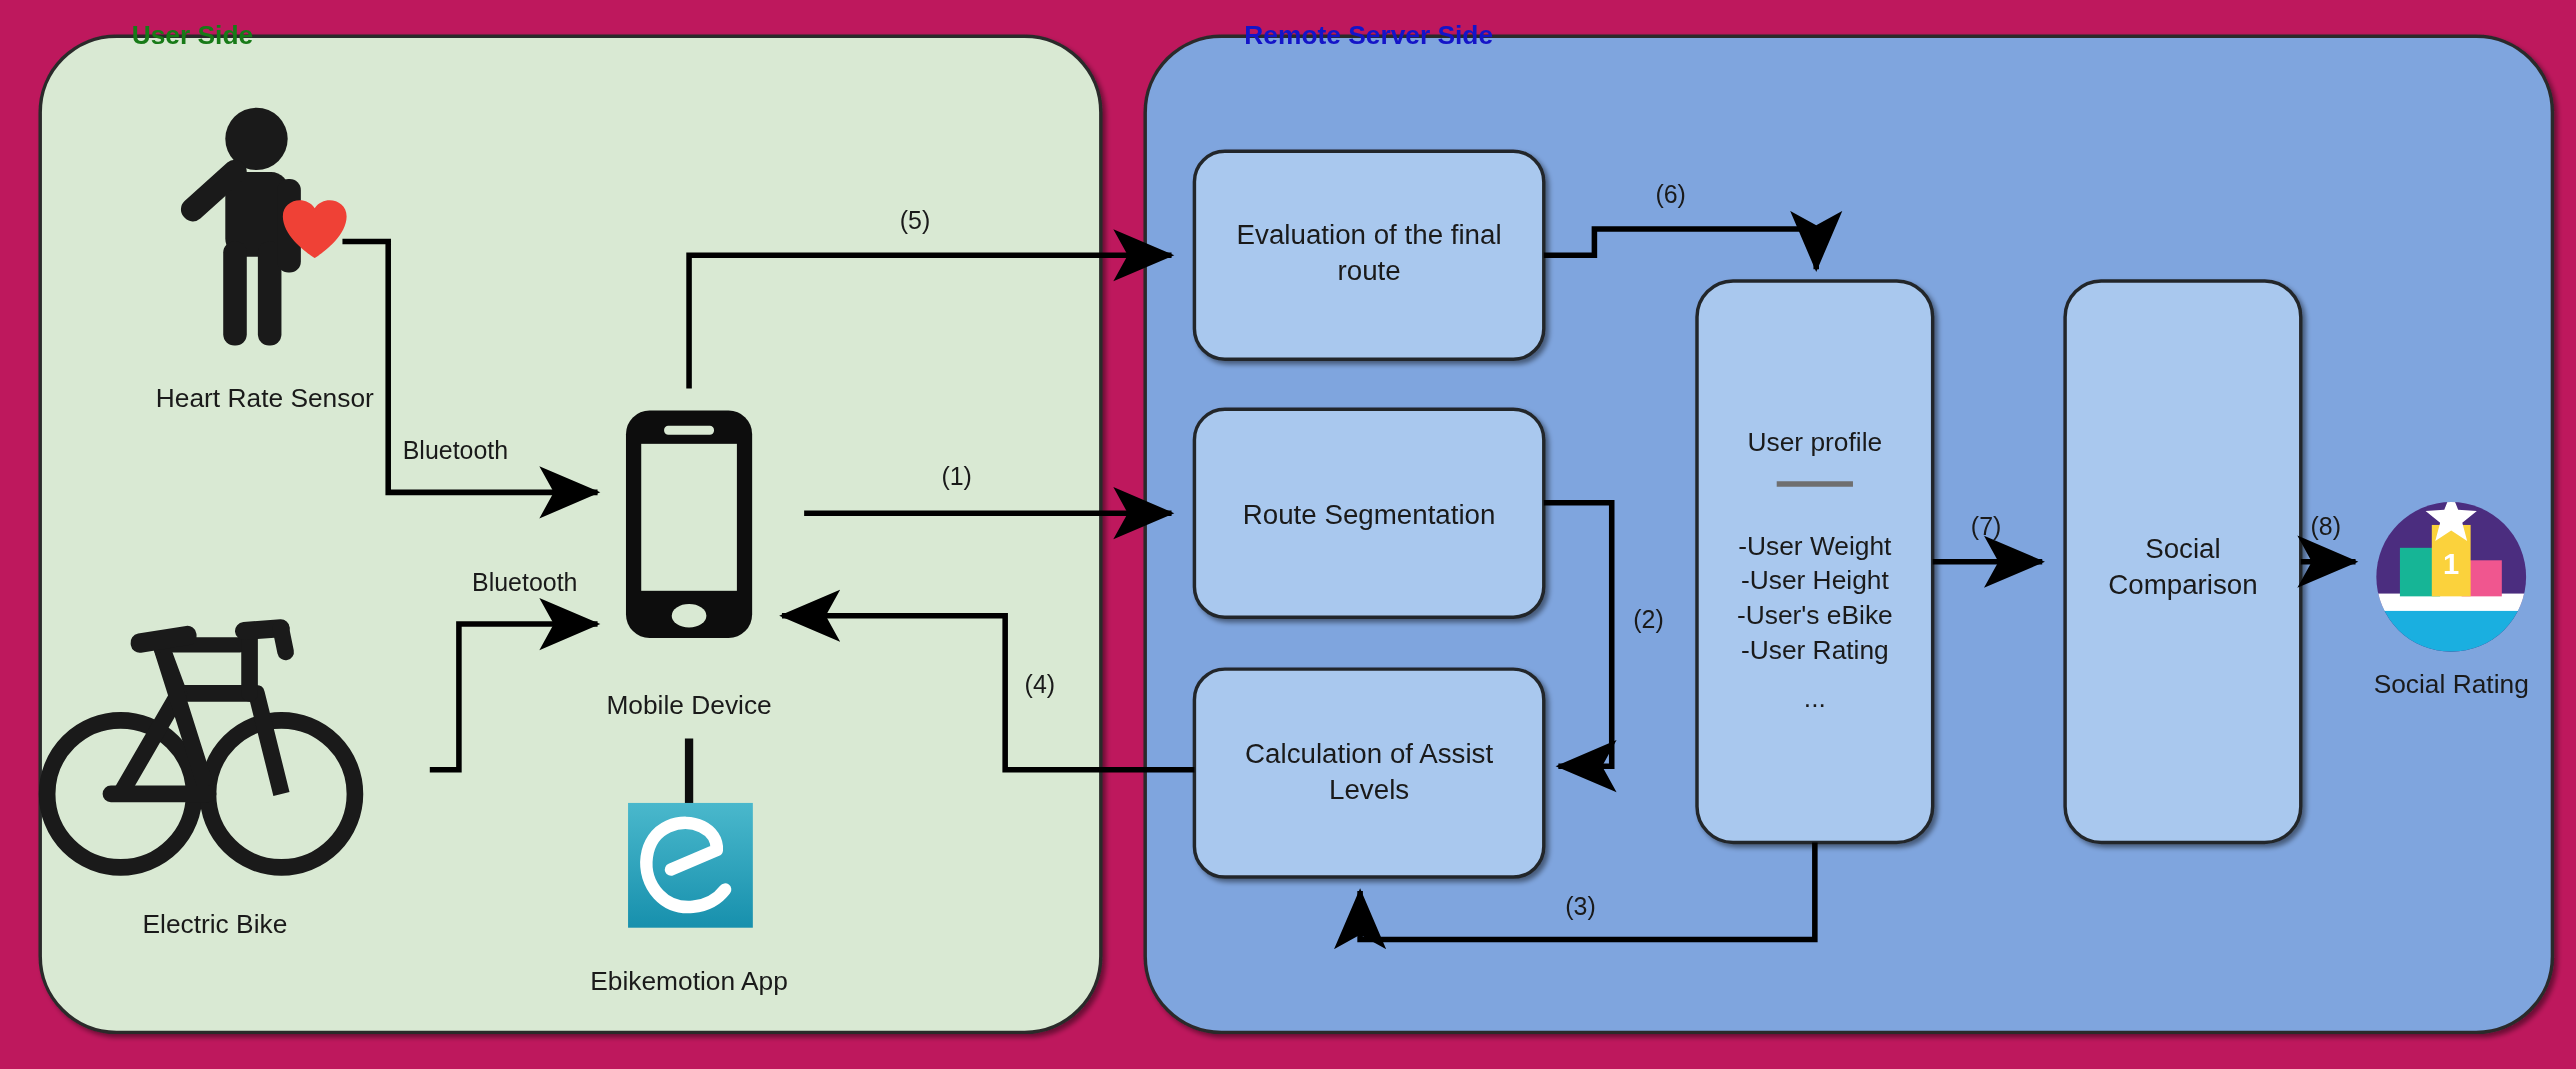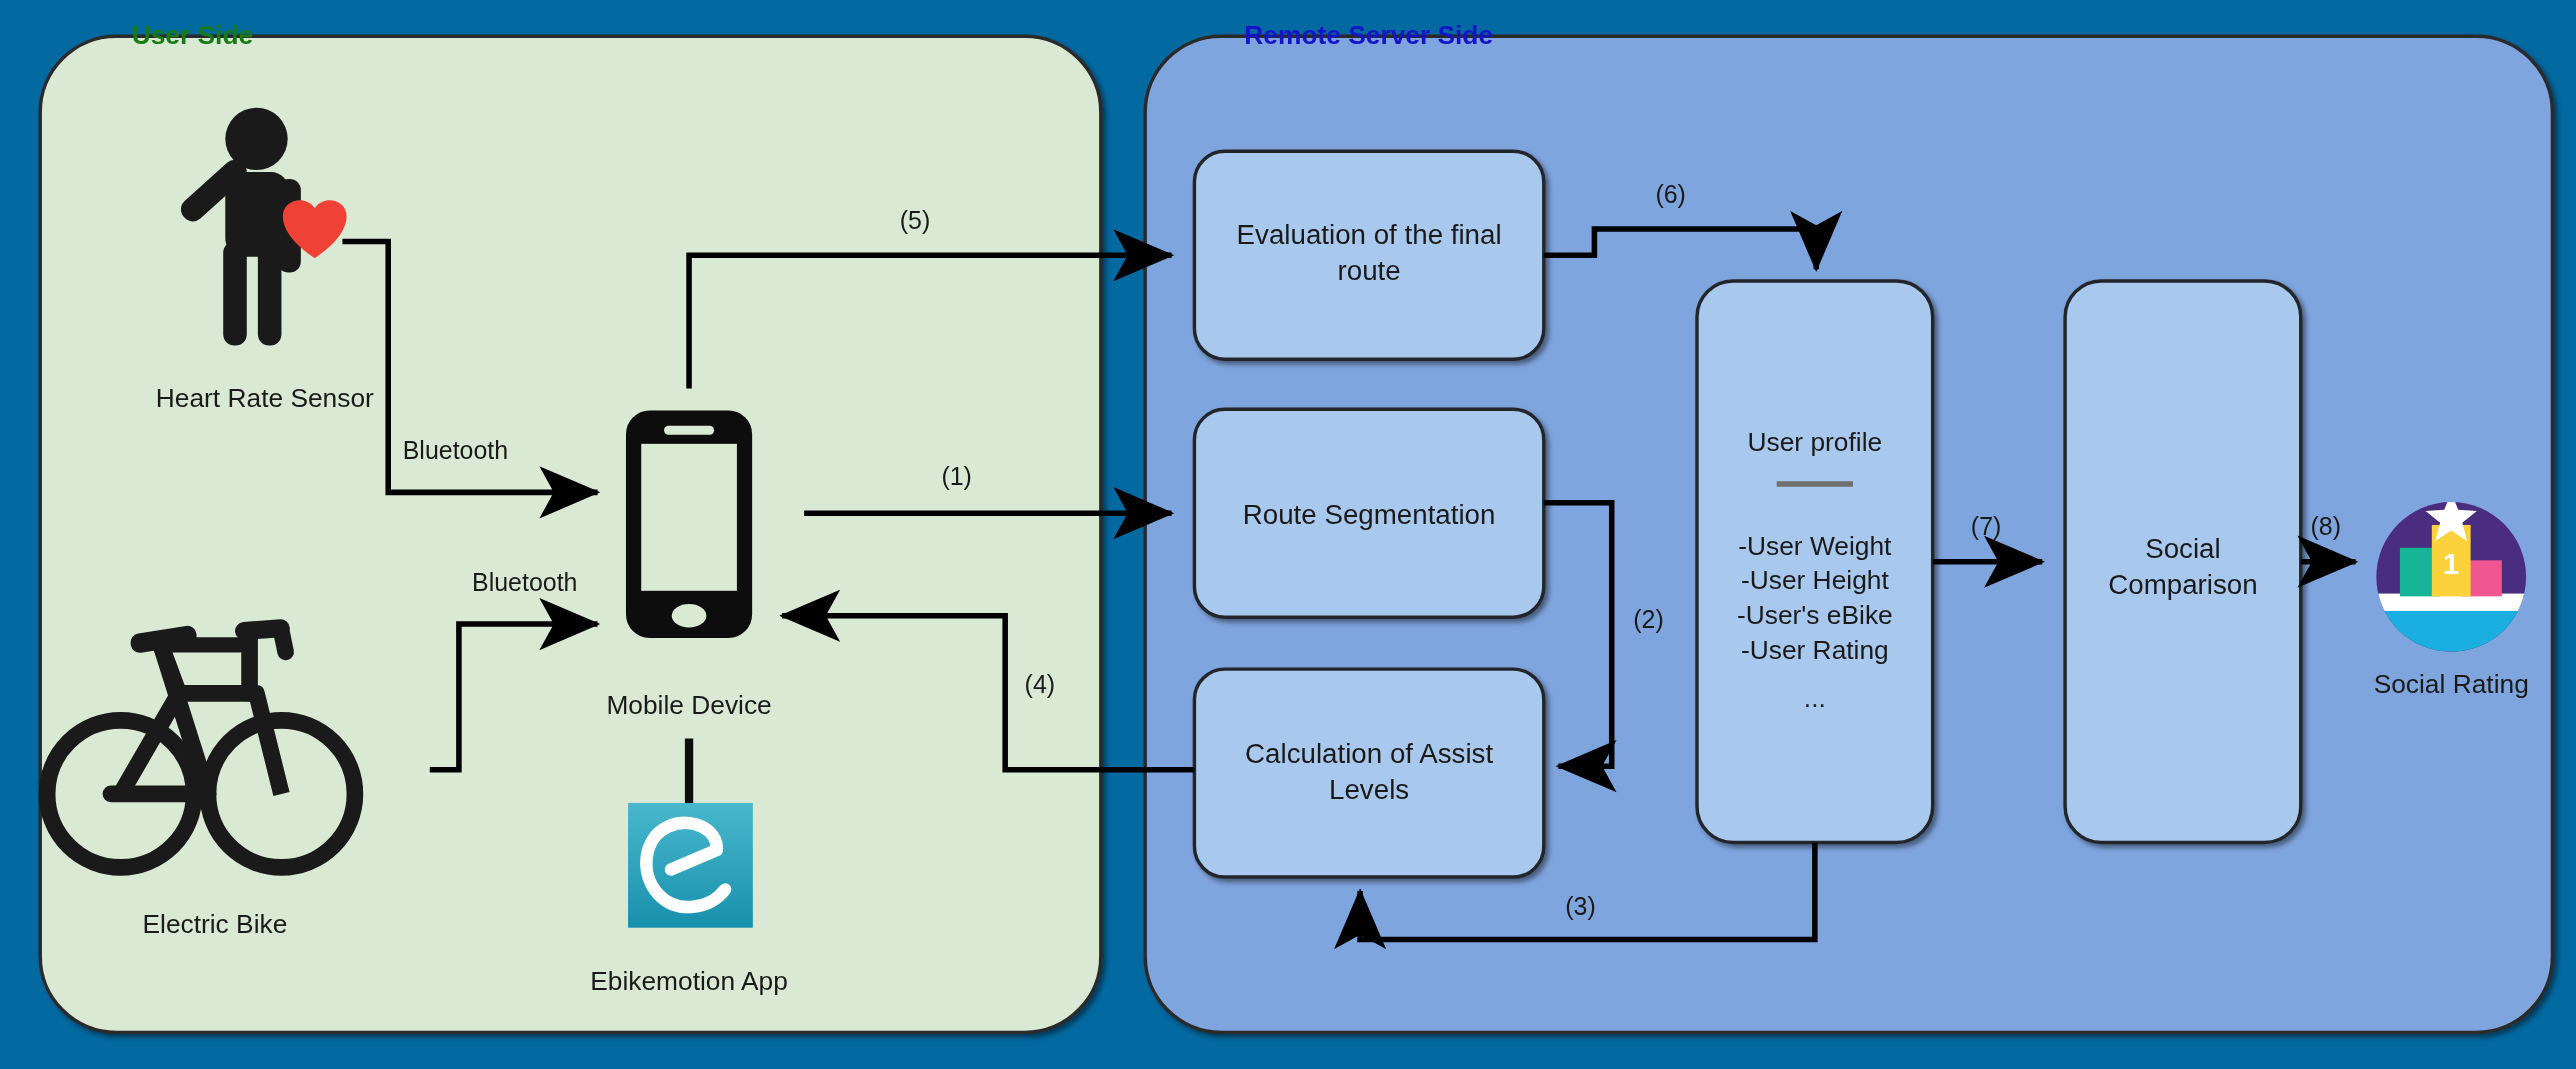--- a/index.html
+++ b/index.html
@@ -7,21 +7,21 @@
     padding: 0;
     background: #ffffff;
   }
   body {
     font-family: "Liberation Sans", sans-serif;
   }
   #canvas {
     position: relative;
     width: 2576px;
     height: 1070px;
-    background: #0369a1;
+    background: #be185d;
     overflow: hidden;
   }
   svg#diagram {
     position: absolute;
     left: 0;
     top: 0;
     width: 2576px;
     height: 1070px;
   }
   .zone-label {

